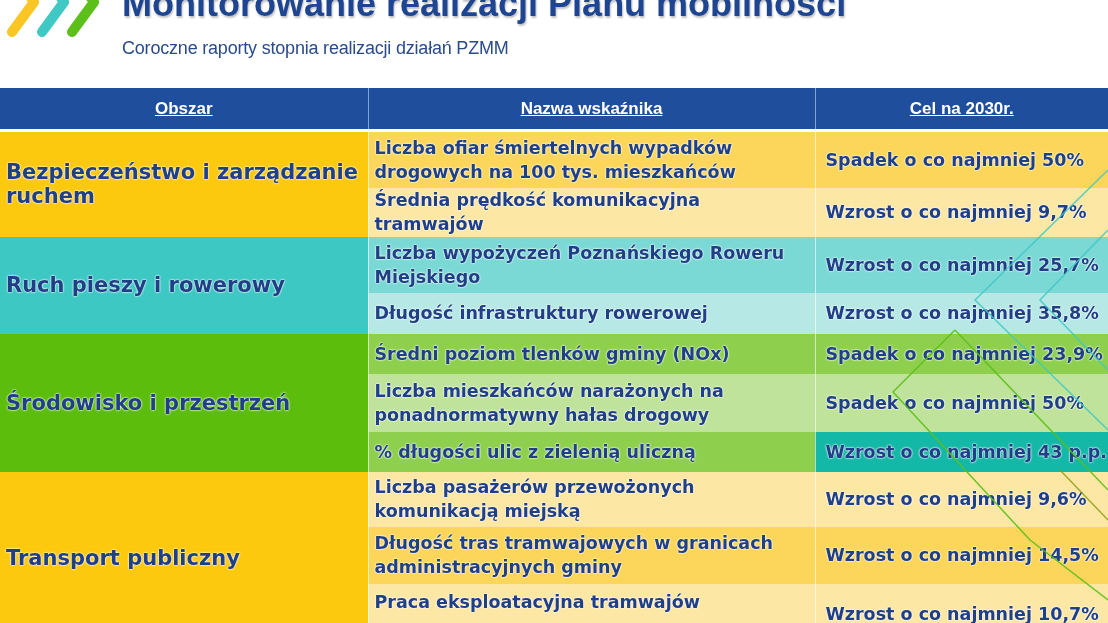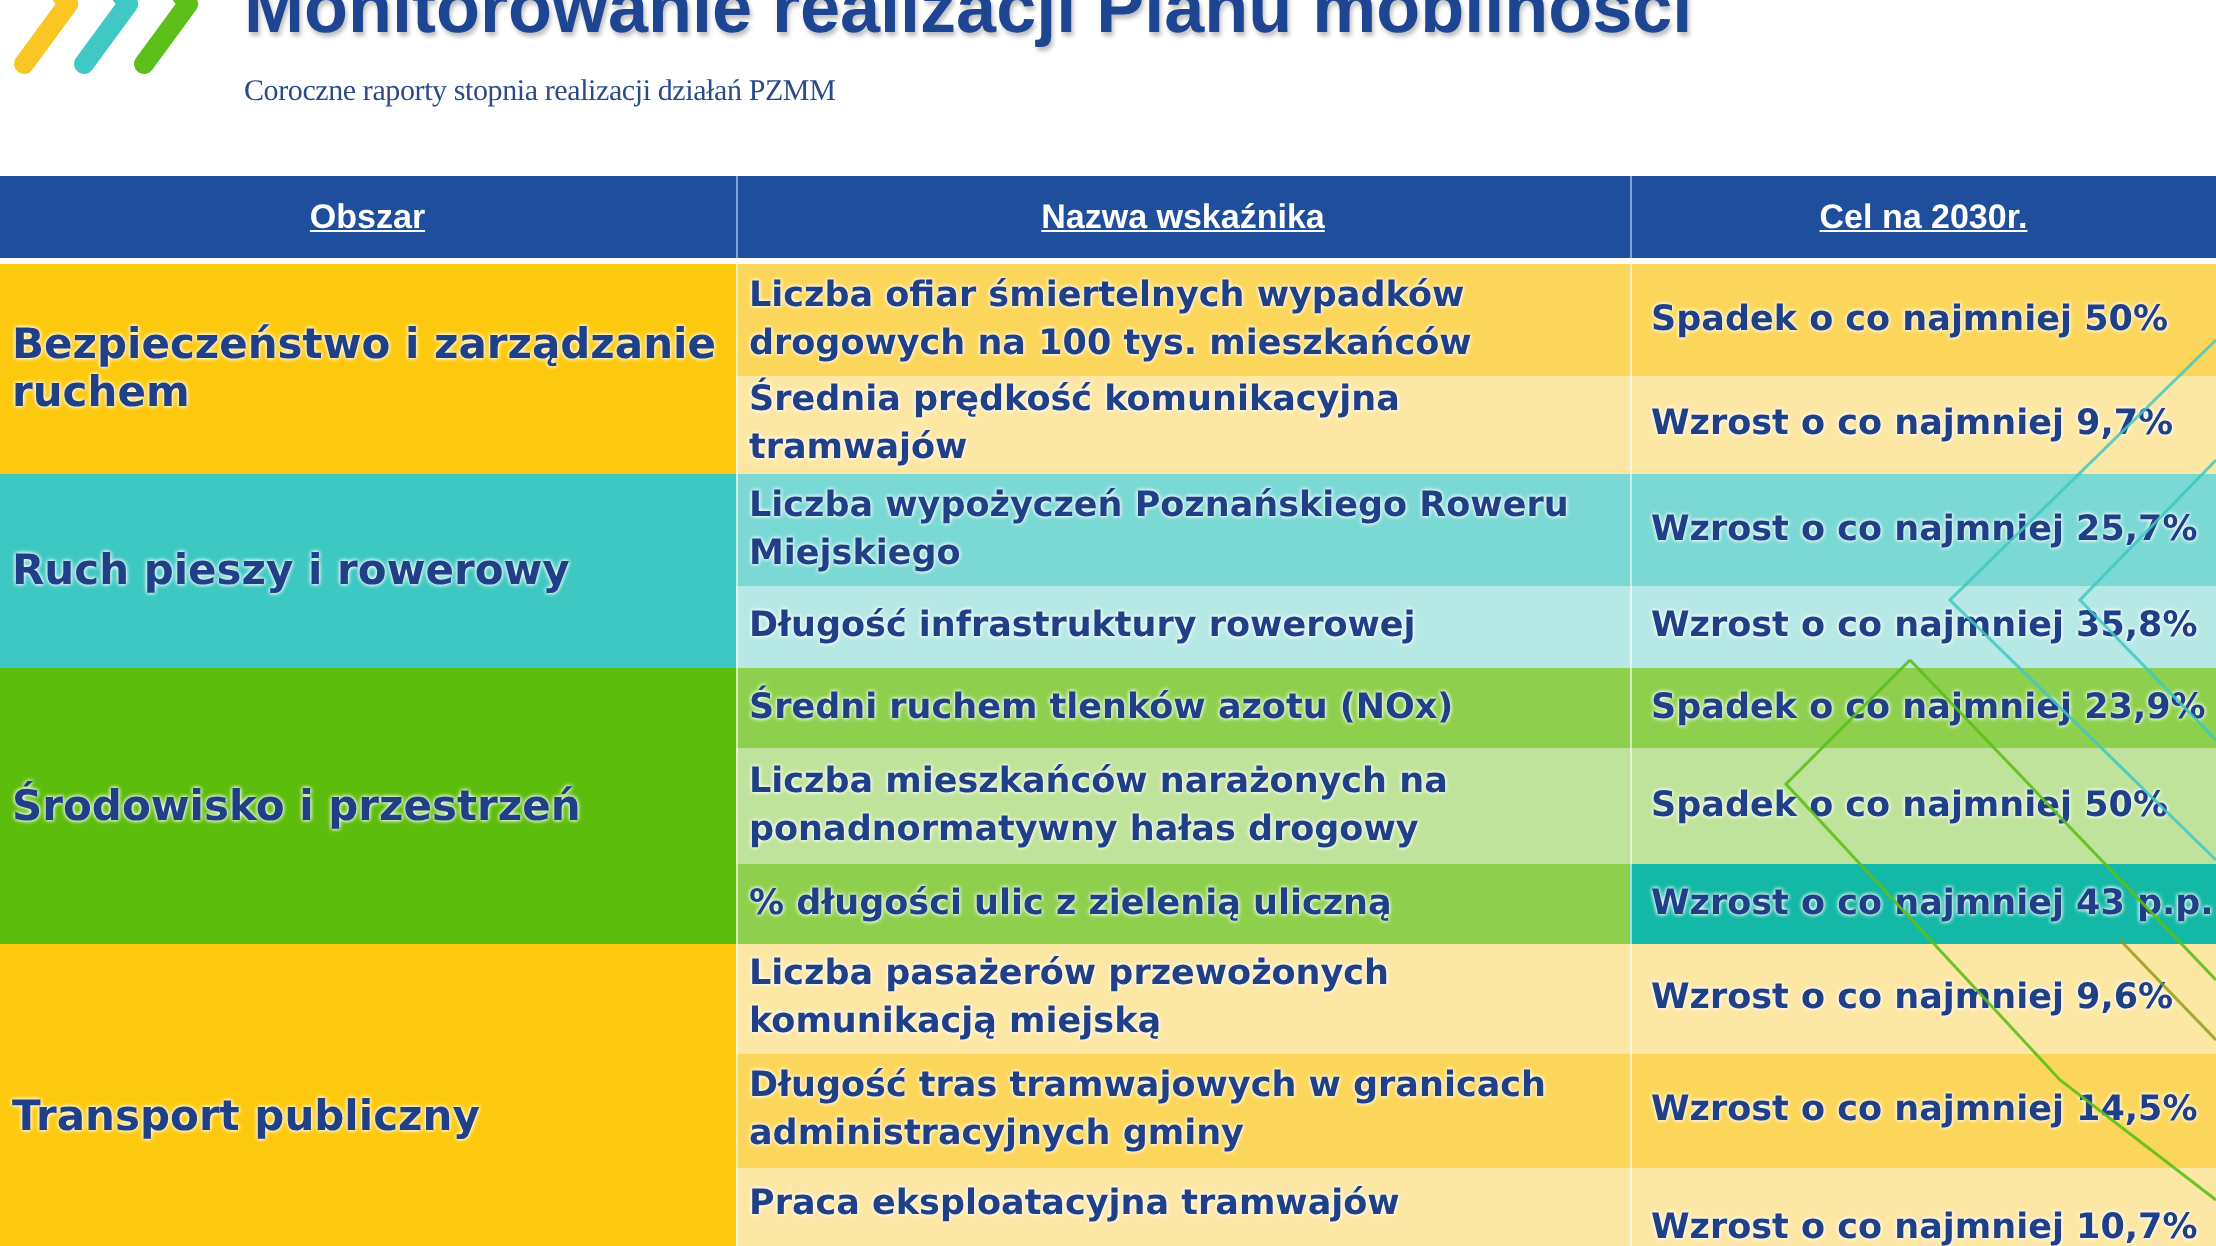--- a/index.html
+++ b/index.html
@@ -10,21 +10,21 @@
   }
   .logo { position:absolute; left:0; top:-18px; width:120px; height:60px; }
   .title {
     position:absolute; left:122px; top:-17px;
     font-family:"Liberation Sans", sans-serif; font-weight:bold;
     font-size:36px; color:#1e4592; white-space:nowrap;
     text-shadow:1px 2px 2px rgba(0,0,0,0.25);
   }
   .subtitle {
     position:absolute; left:122px; top:38px;
-    font-family:Liberation Serif, serif; font-size:15px; color:#2a4a8a;
+    font-family:Liberation Sans, sans-serif; font-size:18px; color:#2a4a8a;
     white-space:nowrap; letter-spacing:-0.2px;
   }
   table {
     position:absolute; left:0; top:88px; width:1108px;
     border-collapse:collapse; table-layout:fixed;
   }
   th {
     background:#1f4e9c; color:#ffffff; font-weight:bold; font-size:17px;
     height:39px; text-align:center; border-right:1px solid #7fa4d8;
     border-bottom:3px solid #ffffff;
@@ -84,21 +84,21 @@
       <td style="background:#7ad8d5">Liczba wypożyczeń Poznańskiego Roweru Miejskiego</td>
       <td class="goal" style="background:#7ad8d5">Wzrost o co najmniej 25,7%</td>
     </tr>
     <tr style="height:41px">
       <td style="background:#b6e8e6">Długość infrastruktury rowerowej</td>
       <td class="goal" style="background:#b6e8e6">Wzrost o co najmniej 35,8%</td>
     </tr>
 
     <tr style="height:40px">
       <td class="area" rowspan="3" style="background:#5dbd0c">Środowisko i przestrzeń</td>
-      <td style="background:#8ed04e">Średni ruchem tlenków azotu (NOx)</td>
+      <td style="background:#8ed04e">Średni poziom tlenków gminy (NOx)</td>
       <td class="goal" style="background:#8ed04e">Spadek o co najmniej 23,9%</td>
     </tr>
     <tr style="height:58px">
       <td style="background:#bfe39a">Liczba mieszkańców narażonych na ponadnormatywny hałas drogowy</td>
       <td class="goal" style="background:#bfe39a">Spadek o co najmniej 50%</td>
     </tr>
     <tr style="height:40px">
       <td style="background:#8ed04e">% długości ulic z zielenią uliczną</td>
       <td class="goal" style="background:#14b8a6">Wzrost o co najmniej 43 p.p.</td>
     </tr>

